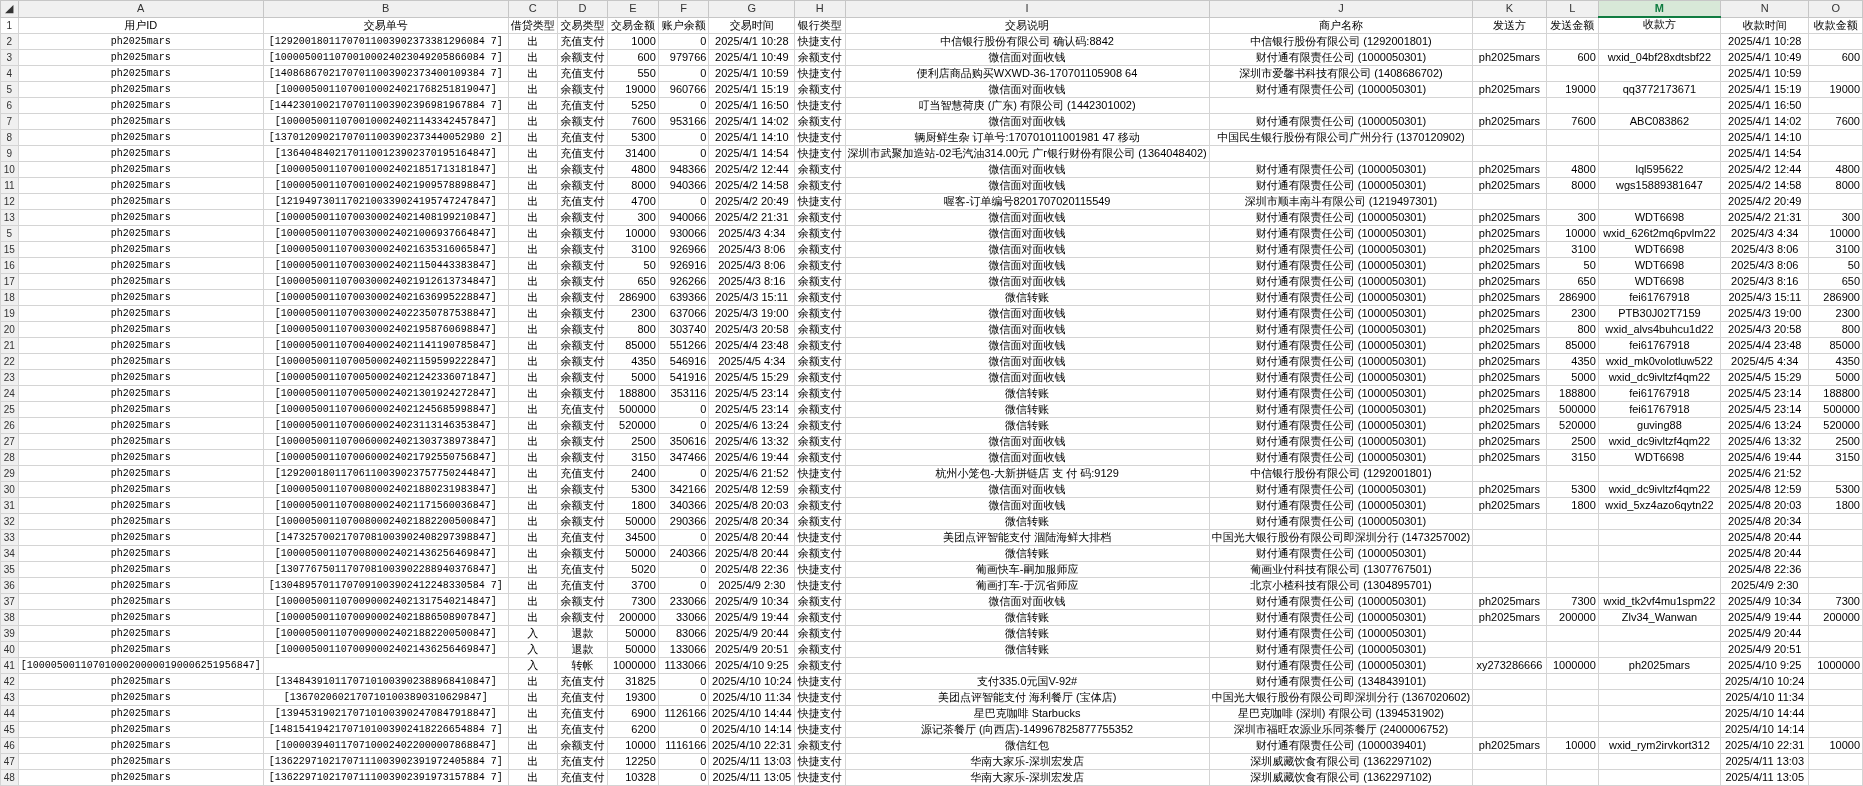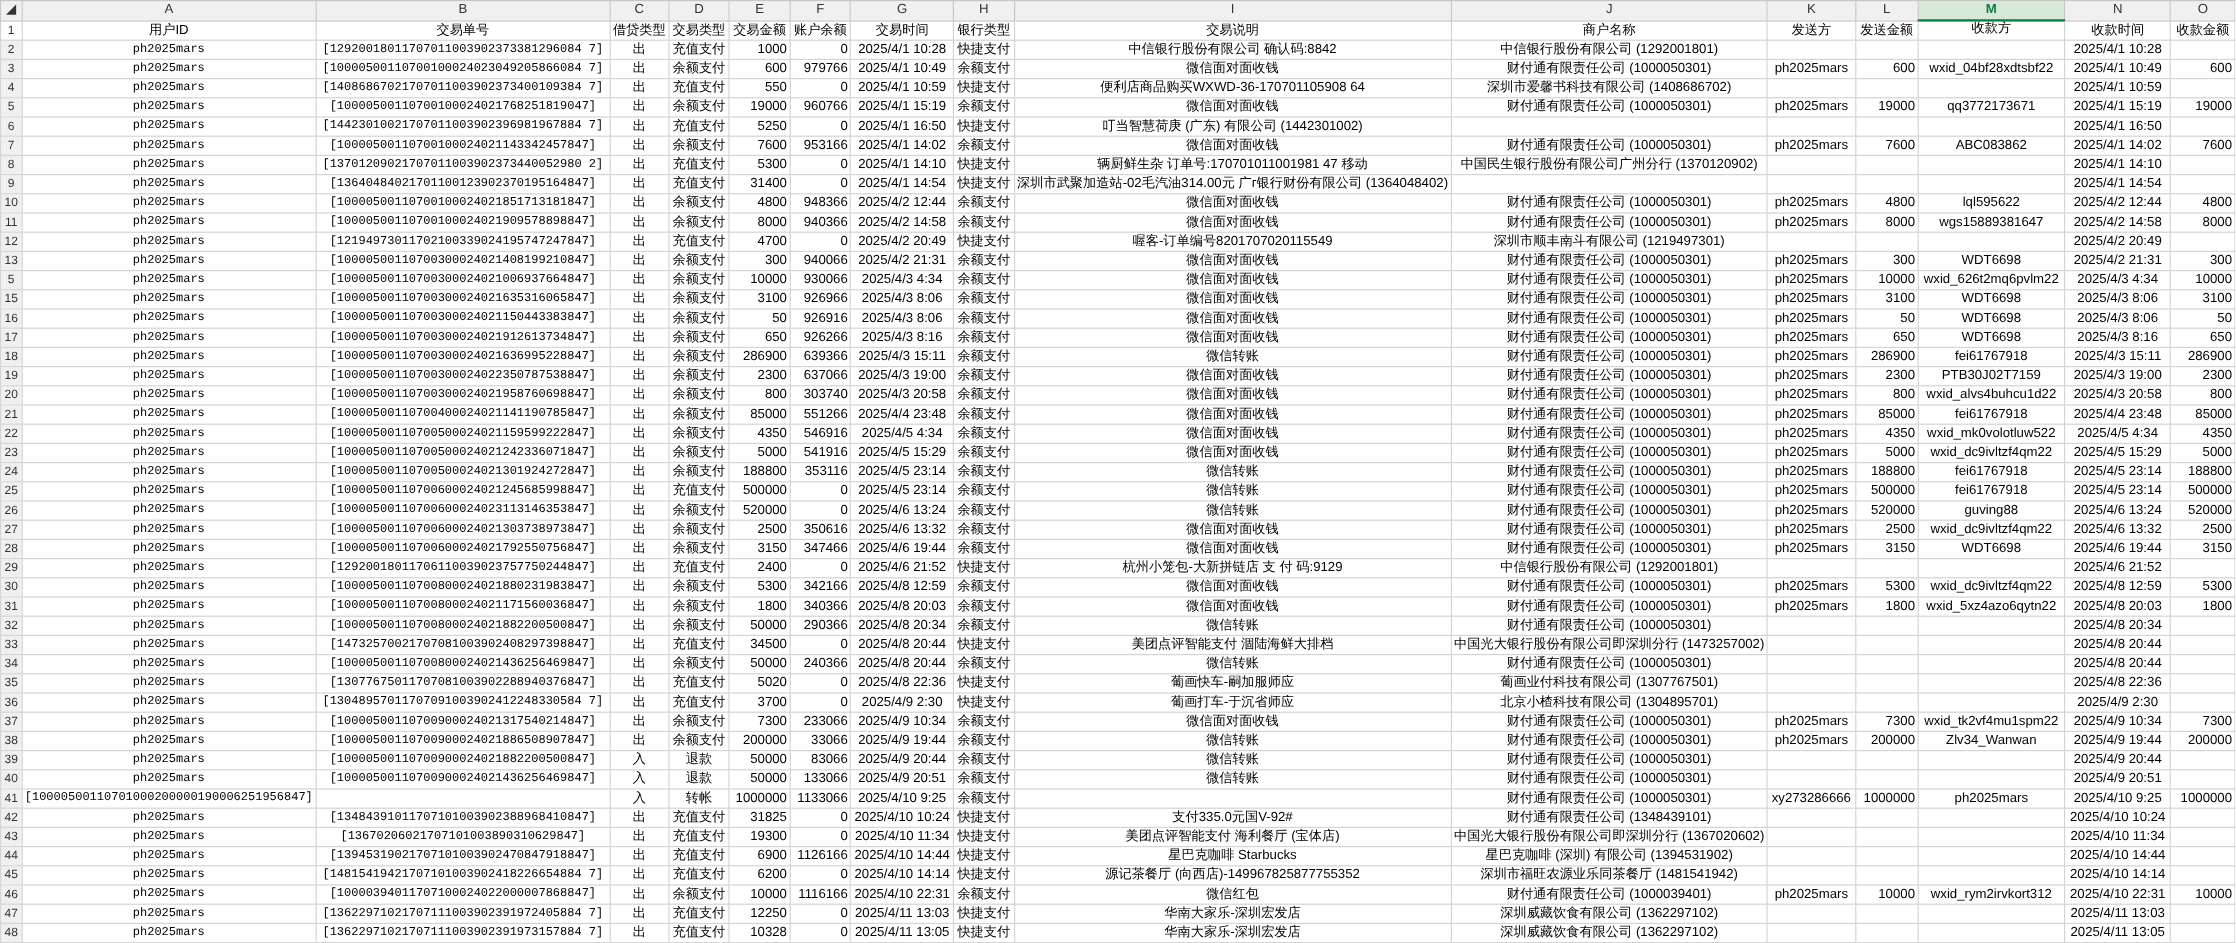--- a/index.html
+++ b/index.html
@@ -916,21 +916,21 @@
           <td class="rownum">45</td>
           <td class="c-center mono">ph2025mars</td>
           <td class="c-center mono">[14815419421707101003902418226654884 7]</td>
           <td class="c-center">出</td>
           <td class="c-center">充值支付</td>
           <td class="c-right">6200</td>
           <td class="c-right">0</td>
           <td class="c-center">2025/4/10 14:14</td>
           <td class="c-center">快捷支付</td>
           <td class="c-center">源记茶餐厅 (向西店)-149967825877755352</td>
-          <td class="c-center">深圳市福旺农源业乐同茶餐厅 (1481541942)</td>
+          <td class="c-center">深圳市福旺农源业乐同茶餐厅 (2400006752)</td>
           <td class="c-center"></td>
           <td class="c-right"></td>
           <td class="c-center selcol"></td>
           <td class="c-center">2025/4/10 14:14</td>
           <td class="c-right"></td>
         </tr>
         <tr>
           <td class="rownum">46</td>
           <td class="c-center mono">ph2025mars</td>
           <td class="c-center mono">[10000394011707100024022000007868847]</td>

